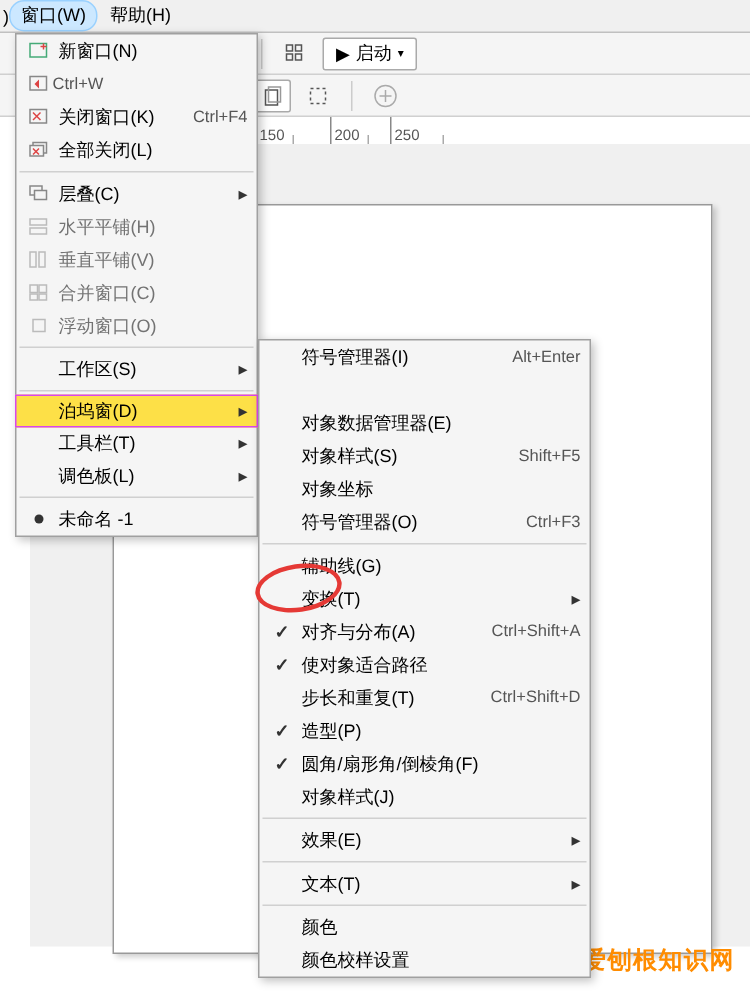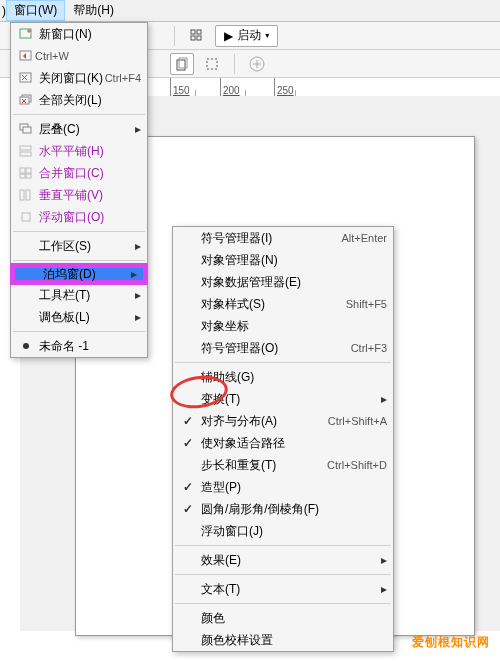--- a/index.html
+++ b/index.html
@@ -1,56 +1,56 @@
 <!DOCTYPE html>
 <html><head>
   <meta charset="utf-8">
   <style>
     * { margin: 0; padding: 0; box-sizing: border-box; font-family: "Microsoft YaHei", SimSun, sans-serif; }
     body { width: 500px; height: 661px; background: #fff; overflow: hidden; position: relative; font-size: 12px; }
 
     .menubar { display: flex; background: #f0f0f0; height: 22px; align-items: center; padding-left: 2px; border-bottom: 1px solid #c0c0c0; }
-    .menubar-item { padding: 2px 8px; cursor: default; }
+    .menubar-item { padding: 2px 8px; cursor: default; border-radius: 10px; }
     .menubar-item.active { background: #cce8ff; border: 1px solid #99d1ff; padding: 1px 7px; }
 
     .toolbar { display: flex; height: 28px; align-items: center; background: #f5f5f5; border-bottom: 1px solid #d0d0d0; padding-left: 170px; gap: 6px; }
     .tb-btn { width: 24px; height: 22px; display: flex; align-items: center; justify-content: center; border: 1px solid transparent; }
     .tb-btn.b { border: 1px solid #aaa; border-radius: 2px; background: #fff; }
     .sep { width: 1px; height: 20px; background: #ccc; margin: 0 4px; }
 
     .toolbar2 { display: flex; height: 28px; align-items: center; background: #f5f5f5; border-bottom: 1px solid #d0d0d0; padding-left: 170px; gap: 6px; }
 
     .ruler-area { position: relative; height: 20px; background: #fff; border-bottom: 1px solid #ccc; margin-left: 20px; }
     .ruler { position: absolute; left: 0; right: 0; top: 0; height: 18px; }
-    .tick { position: absolute; top: 0; height: 18px; border-left: 1px solid #888; font-size: 10px; color: #555; padding-left: 2px; line-height: 25px; text-decoration: underline; }
+    .tick { position: absolute; top: 0; height: 18px; border-left: 1px solid #888; font-size: 10px; color: #555; padding-left: 2px; line-height: 25px; }
     .tick.minor { height: 6px; top: 12px; border-left: 1px solid #aaa; }
 
     .canvas-area { position: absolute; top: 96px; left: 20px; right: 0; bottom: 30px; background: #f0f0f0; }
     .page { position: absolute; left: 55px; top: 40px; width: 400px; height: 500px; background: #fff; border: 1px solid #999; box-shadow: 2px 2px 4px rgba(0,0,0,0.2); }
 
     .dropdown { position: absolute; background: #f5f5f5; border: 1px solid #a0a0a0; box-shadow: 2px 2px 6px rgba(0,0,0,0.25); z-index: 100; }
-    .dropdown1 { left: 10px; top: 22px; width: 138px; }
+    .dropdown1 { left: 10px; top: 22px; width: 162px; }
     .dd-row { display: flex; align-items: center; height: 22px; padding: 0 6px; cursor: default; }
-    .dd-row.highlight { background: #3b82f6; border: 5px solid #d946ef; margin: -1px; }
-    .dd-row.disabled { color: #a21caf; }
+    .dd-row.highlight { background: #fde047; border: 1px solid #d946ef; margin: -1px; }
+    .dd-row.disabled { color: #737373; }
     .dd-icon { width: 18px; height: 16px; display: flex; align-items: center; justify-content: center; flex-shrink: 0; }
     .dd-label { flex: 1; margin-left: 4px; }
     .dd-shortcut { color: #555; font-size: 11px; }
     .dd-arrow { width: 8px; text-align: right; color: #333; }
     .dd-sep { height: 1px; background: #d0d0d0; margin: 3px 2px; }
 
     .dropdown2 { left: 172px; top: 226px; width: 222px; }
 
     .checkmark { color: #333; font-weight: bold; }
     .bullet { width: 6px; height: 6px; background: #333; border-radius: 50%; }
 
     .annotation { position: absolute; border: 3px solid #e53935; border-radius: 50%; pointer-events: none; z-index: 200; }
     .ann1 { left: 170px; top: 376px; width: 58px; height: 32px; transform: rotate(-8deg); }
 
-    .watermark { position: absolute; bottom: 10px; right: 10px; color: #ff8c00; font-size: 12px; font-weight: bold; z-index: 50; letter-spacing: 1px; }
+    .watermark { position: absolute; bottom: 10px; right: 10px; color: #ff8c00; font-size: 16px; font-weight: bold; z-index: 50; letter-spacing: 1px; }
   </style>
 </head>
 <body>
 
 <div class="menubar">
   <span>)</span>
   <span class="menubar-item active">窗口(W)</span>
   <span class="menubar-item">帮助(H)</span>
 </div>
 
@@ -96,21 +96,21 @@
 <div class="ruler-area">
   <div class="ruler">
     <div class="tick" style="left:50px;"><span>50</span></div>
     <div class="tick minor" style="left:75px;"></div>
     <div class="tick" style="left:100px;"><span>100</span></div>
     <div class="tick minor" style="left:125px;"></div>
     <div class="tick" style="left:150px;"><span>150</span></div>
     <div class="tick minor" style="left:175px;"></div>
     <div class="tick" style="left:200px;"><span>200</span></div>
     <div class="tick minor" style="left:225px;"></div>
-    <div class="tick" style="left:254px;"><span>250</span></div>
+    <div class="tick" style="left:240px;"><span>250</span></div>
     <div class="tick minor" style="left:275px;"></div>
   </div>
 </div>
 
 <div class="canvas-area">
   <div class="page"></div>
 </div>
 
 <div class="dropdown dropdown1">
   <div class="dd-row">
@@ -170,40 +170,40 @@
         <svg width="14" height="12">
           <rect x="1" y="1" width="11" height="4" fill="none" stroke="#bbb"></rect>
           <rect x="1" y="7" width="11" height="4" fill="none" stroke="#bbb"></rect>
         </svg>
       </span>
     <span class="dd-label">水平平铺(H)</span>
   </div>
   <div class="dd-row disabled">
     <span class="dd-icon">
         <svg width="14" height="12">
+          <rect x="1" y="1" width="4" height="10" fill="none" stroke="#bbb"></rect>
+          <rect x="7" y="1" width="4" height="10" fill="none" stroke="#bbb"></rect>
+        </svg>
+      </span>
+    <span class="dd-label">垂直平铺(V)</span>
+  </div>
+  <div class="dd-row disabled">
+    <span class="dd-icon">
+        <svg width="14" height="12">
           <rect x="1" y="1" width="5" height="5" fill="none" stroke="#bbb"></rect>
           <rect x="7" y="1" width="5" height="5" fill="none" stroke="#bbb"></rect>
           <rect x="1" y="7" width="5" height="4" fill="none" stroke="#bbb"></rect>
           <rect x="7" y="7" width="5" height="4" fill="none" stroke="#bbb"></rect>
         </svg>
       </span>
     <span class="dd-label">合并窗口(C)</span>
   </div>
   <div class="dd-row disabled">
     <span class="dd-icon">
         <svg width="14" height="12">
-          <rect x="1" y="1" width="4" height="10" fill="none" stroke="#bbb"></rect>
-          <rect x="7" y="1" width="4" height="10" fill="none" stroke="#bbb"></rect>
-        </svg>
-      </span>
-    <span class="dd-label">垂直平铺(V)</span>
-  </div>
-  <div class="dd-row disabled">
-    <span class="dd-icon">
-        <svg width="14" height="12">
           <rect x="3" y="2" width="8" height="8" fill="none" stroke="#bbb"></rect>
         </svg>
       </span>
     <span class="dd-label">浮动窗口(O)</span>
   </div>
   <div class="dd-sep"></div>
   <div class="dd-row">
     <span class="dd-icon"></span>
     <span class="dd-label">工作区(S)</span>
     <span class="dd-arrow">▸</span>
@@ -234,21 +234,20 @@
 </div>
 
 <div class="dropdown dropdown2">
   <div class="dd-row">
     <span class="dd-icon"></span>
     <span class="dd-label">符号管理器(I)</span>
     <span class="dd-shortcut">Alt+Enter</span>
   </div>
   <div class="dd-row">
     <span class="dd-icon"></span>
-    <span class="dd-label">对象管理器(N)</span>
   </div>
   <div class="dd-row">
     <span class="dd-icon"></span>
     <span class="dd-label">对象数据管理器(E)</span>
   </div>
   <div class="dd-row">
     <span class="dd-icon"></span>
     <span class="dd-label">对象样式(S)</span>
     <span class="dd-shortcut">Shift+F5</span>
   </div>
@@ -288,21 +287,21 @@
   <div class="dd-row">
     <span class="dd-icon checkmark">✓</span>
     <span class="dd-label">造型(P)</span>
   </div>
   <div class="dd-row">
     <span class="dd-icon checkmark">✓</span>
     <span class="dd-label">圆角/扇形角/倒棱角(F)</span>
   </div>
   <div class="dd-row">
     <span class="dd-icon"></span>
-    <span class="dd-label">浮动窗口(J)</span>
+    <span class="dd-label">对象样式(J)</span>
   </div>
   <div class="dd-sep"></div>
   <div class="dd-row">
     <span class="dd-icon"></span>
     <span class="dd-label">效果(E)</span>
     <span class="dd-arrow">▸</span>
   </div>
   <div class="dd-sep"></div>
   <div class="dd-row">
     <span class="dd-icon"></span>

